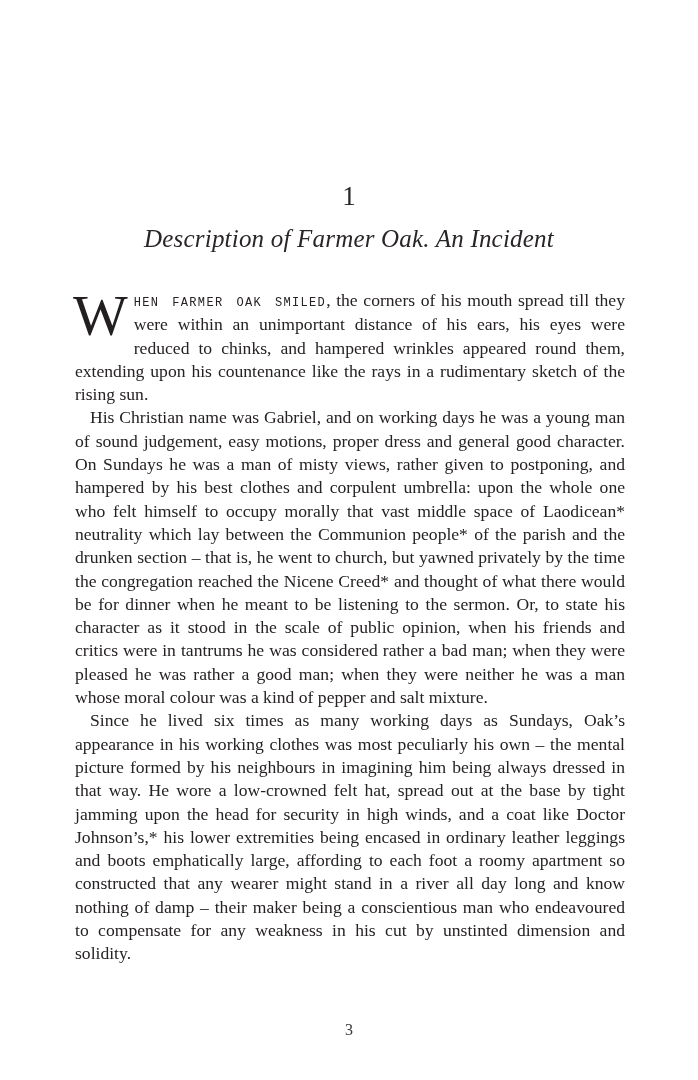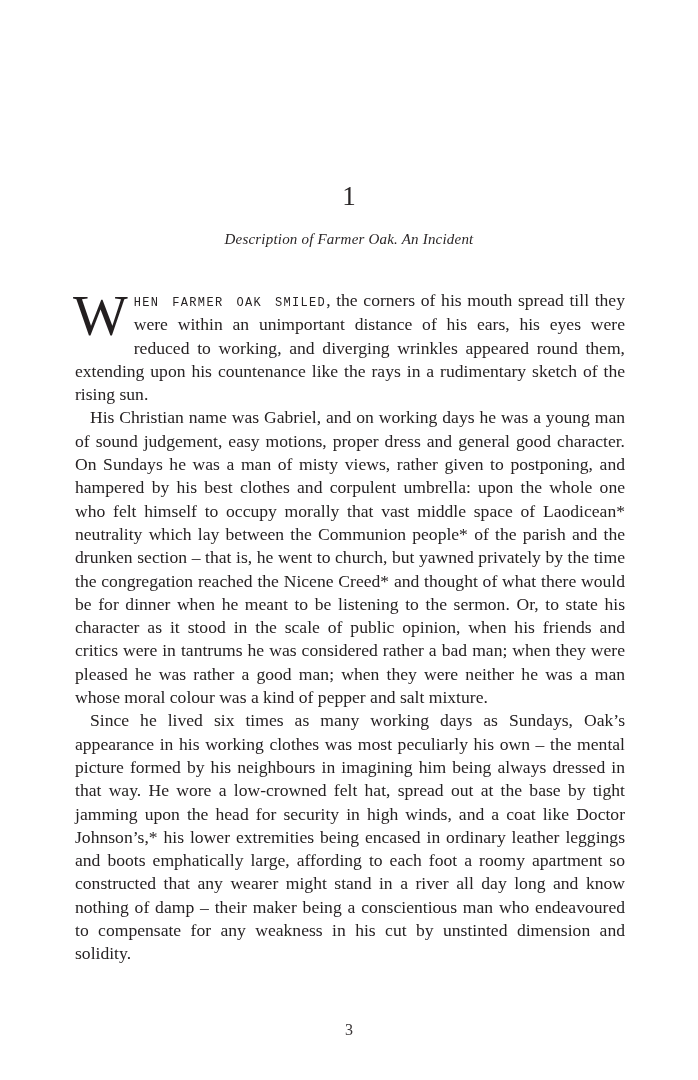--- a/index.html
+++ b/index.html
@@ -32,21 +32,21 @@
       font-weight: normal;
       color: #2a2627;
     }
     .chapter-title {
       position: absolute;
       top: 226px;
       left: 0;
       width: 698px;
       text-align: center;
       font-style: italic;
-      font-size: 15px;
+      font-size: 25px;
       line-height: 26px;
       color: #2a2627;
       letter-spacing: 0.2px;
     }
     .body-text {
       position: absolute;
       top: 289px;
       left: 75px;
       width: 550px;
       font-size: 17.6px;
@@ -91,21 +91,21 @@
 </head>
 <body>
 
 <div class="page">
 
   <div class="chapter-number">1</div>
 
   <div class="chapter-title">Description of Farmer Oak. An Incident</div>
 
   <div class="body-text">
-    <p class="first"><span class="drop-cap">W</span><span class="small-caps">HEN FARMER OAK SMILED</span><span>, the corners of his mouth spread till they were within an unimportant distance of his ears, his eyes were reduced to working, and diverging wrinkles appeared round them, extending upon his countenance like the rays in a rudimentary sketch of the rising sun.</span></p>
+    <p class="first"><span class="drop-cap">W</span><span class="small-caps">HEN FARMER OAK SMILED</span><span>, the corners of his mouth spread till they were within an unimportant distance of his ears, his eyes were reduced to chinks, and hampered wrinkles appeared round them, extending upon his countenance like the rays in a rudimentary sketch of the rising sun.</span></p>
 
     <p>His Christian name was Gabriel, and on working days he was a young man of sound judgement, easy motions, proper dress and general good character. On Sundays he was a man of misty views, rather given to postponing, and hampered by his best clothes and corpulent umbrella: upon the whole one who felt himself to occupy morally that vast middle space of Laodicean* neutrality which lay between the Communion people* of the parish and the drunken section – that is, he went to church, but yawned privately by the time the congregation reached the Nicene Creed* and thought of what there would be for dinner when he meant to be listening to the sermon. Or, to state his character as it stood in the scale of public opinion, when his friends and critics were in tantrums he was considered rather a bad man; when they were pleased he was rather a good man; when they were neither he was a man whose moral colour was a kind of pepper and salt mixture.</p>
 
     <p>Since he lived six times as many working days as Sundays, Oak’s appearance in his working clothes was most peculiarly his own – the mental picture formed by his neighbours in imagining him being always dressed in that way. He wore a low-crowned felt hat, spread out at the base by tight jamming upon the head for security in high winds, and a coat like Doctor Johnson’s,* his lower extremities being encased in ordinary leather leggings and boots emphatically large, affording to each foot a roomy apartment so constructed that any wearer might stand in a river all day long and know nothing of damp – their maker being a conscientious man who endeavoured to compensate for any weakness in his cut by unstinted dimension and solidity.</p>
   </div>
 
   <div class="page-number">3</div>
 
 </div>
 

